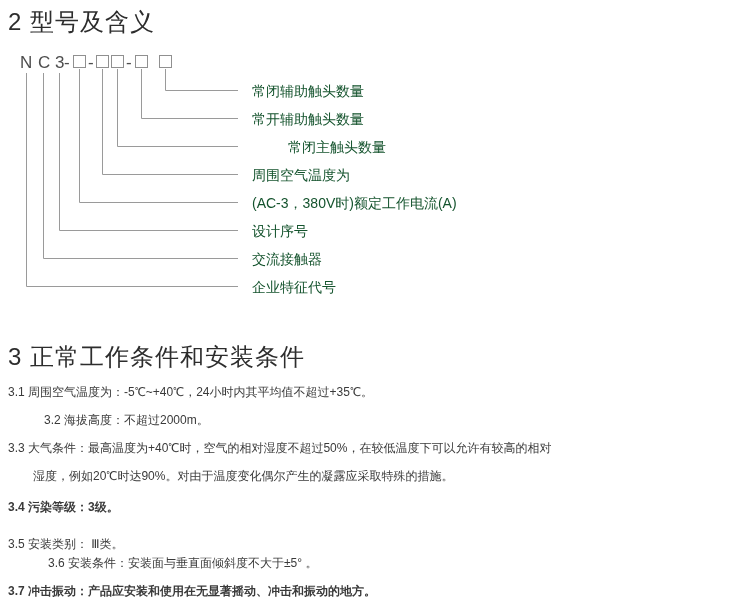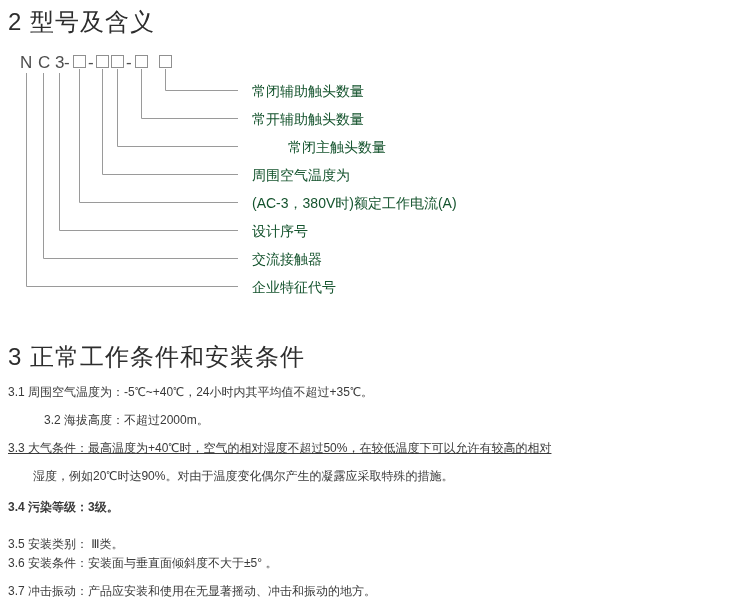--- a/index.html
+++ b/index.html
@@ -95,19 +95,19 @@
   <div class="diagram-label" style="top:222px;">设计序号</div>
   <div class="diagram-label" style="top:250px;">交流接触器</div>
   <div class="diagram-label" style="top:278px;text-align:right;">企业特征代号</div>
 </div>
 
 <div class="abs h1" style="left:8px; top:343px;">3 正常工作条件和安装条件</div>
 
 <div>
   <div class="body-line" style="top:382px;">3.1 周围空气温度为：-5℃~+40℃，24小时内其平均值不超过+35℃。</div>
   <div class="body-line" style="top:410px;margin-left:36px;">3.2 海拔高度：不超过2000m。</div>
-  <div class="body-line" style="top:438px;text-decoration:underline;">3.3 大气条件：最高温度为+40℃时，空气的相对湿度不超过50%，在较低温度下可以允许有较高的相对</div>
+  <div class="body-line" style="top:438px;">3.3 大气条件：最高温度为+40℃时，空气的相对湿度不超过50%，在较低温度下可以允许有较高的相对</div>
   <div class="body-line cont" style="top:466px;">湿度，例如20℃时达90%。对由于温度变化偶尔产生的凝露应采取特殊的措施。</div>
   <div class="body-line" style="top:497px;font-weight:bold;">3.4 污染等级：3级。</div>
   <div class="body-line" style="top:534px;">3.5 安装类别： Ⅲ类。</div>
-  <div class="body-line" style="top:553px;">3.6 安装条件：安装面与垂直面倾斜度不大于±5° 。</div>
-  <div class="body-line" style="top:581px;">3.7 冲击振动：产品应安装和使用在无显著摇动、冲击和振动的地方。</div>
+  <div class="body-line" style="top:553px;margin-left:40px;">3.6 安装条件：安装面与垂直面倾斜度不大于±5° 。</div>
+  <div class="body-line" style="top:581px;font-weight:bold;">3.7 冲击振动：产品应安装和使用在无显著摇动、冲击和振动的地方。</div>
 </div>
 
 </body></html>

